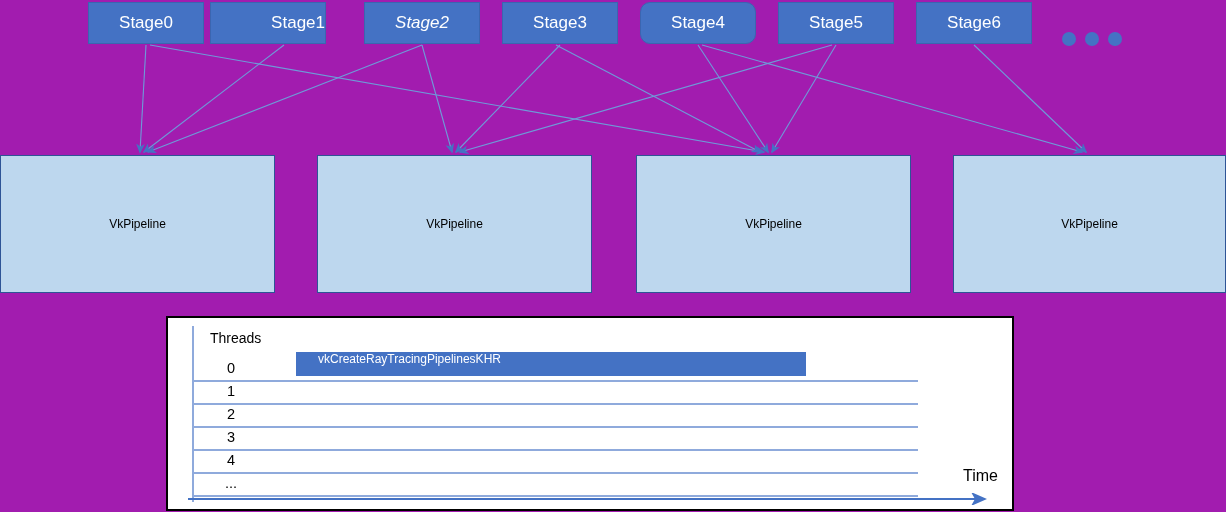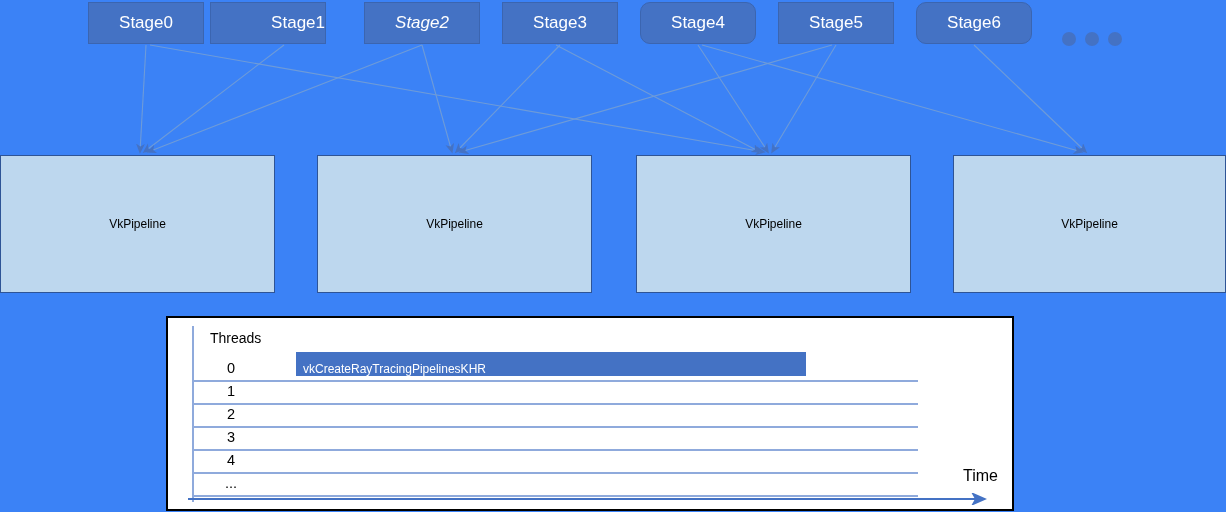--- a/index.html
+++ b/index.html
@@ -9,21 +9,21 @@
     background: #ffffff;
   }
   body {
     font-family: "Liberation Sans", sans-serif;
     -webkit-font-smoothing: antialiased;
   }
   #canvas {
     position: relative;
     width: 1226px;
     height: 512px;
-    background: #3b82f6;
+    background: #a21caf;
     overflow: hidden;
   }
 
   
   #arrow-layer {
     position: absolute;
     left: 0; top: 0;
     width: 1226px;
     height: 518px;
     pointer-events: none;
@@ -113,22 +113,22 @@
     height: 1.5px;
     background: #8FAADC;
   }
   .tl-bar {
     position: absolute;
     background: #4472C4;
     color: #ffffff;
     font-size: 12px;
     font-family: "Liberation Sans", sans-serif;
     display: flex;
-    align-items: flex-end;
-    padding-left: 7px;
+    align-items: flex-start;
+    padding-left: 22px;
     box-sizing: border-box;
     white-space: nowrap;
   }
   .tl-time-label {
     position: absolute;
     right: 14px;
     bottom: 24px;
     font-size: 16px;
     color: #000000;
   }
@@ -179,21 +179,21 @@
       </div>
       <div class="stage-box" style="left: 502px; top: 2px; width: 116px; height: 42px;">
         <span>Stage3</span>
       </div>
       <div class="stage-box" style="left: 640px; top: 2px; width: 116px; height: 42px; border-radius: 10px;">
         <span>Stage4</span>
       </div>
       <div class="stage-box" style="left: 778px; top: 2px; width: 116px; height: 42px;">
         <span>Stage5</span>
       </div>
-      <div class="stage-box" style="left: 916px; top: 2px; width: 116px; height: 42px; border-radius: 10px;">
+      <div class="stage-box" style="left: 916px; top: 2px; width: 116px; height: 42px;">
         <span>Stage6</span>
       </div>
     </div>
 
   <div class="ellipsis-dots" id="ellipsis-dots" style="left: 1062px; top: 32px;">
     <span class="dot"></span>
     <span class="dot"></span>
     <span class="dot"></span>
   </div>
 

